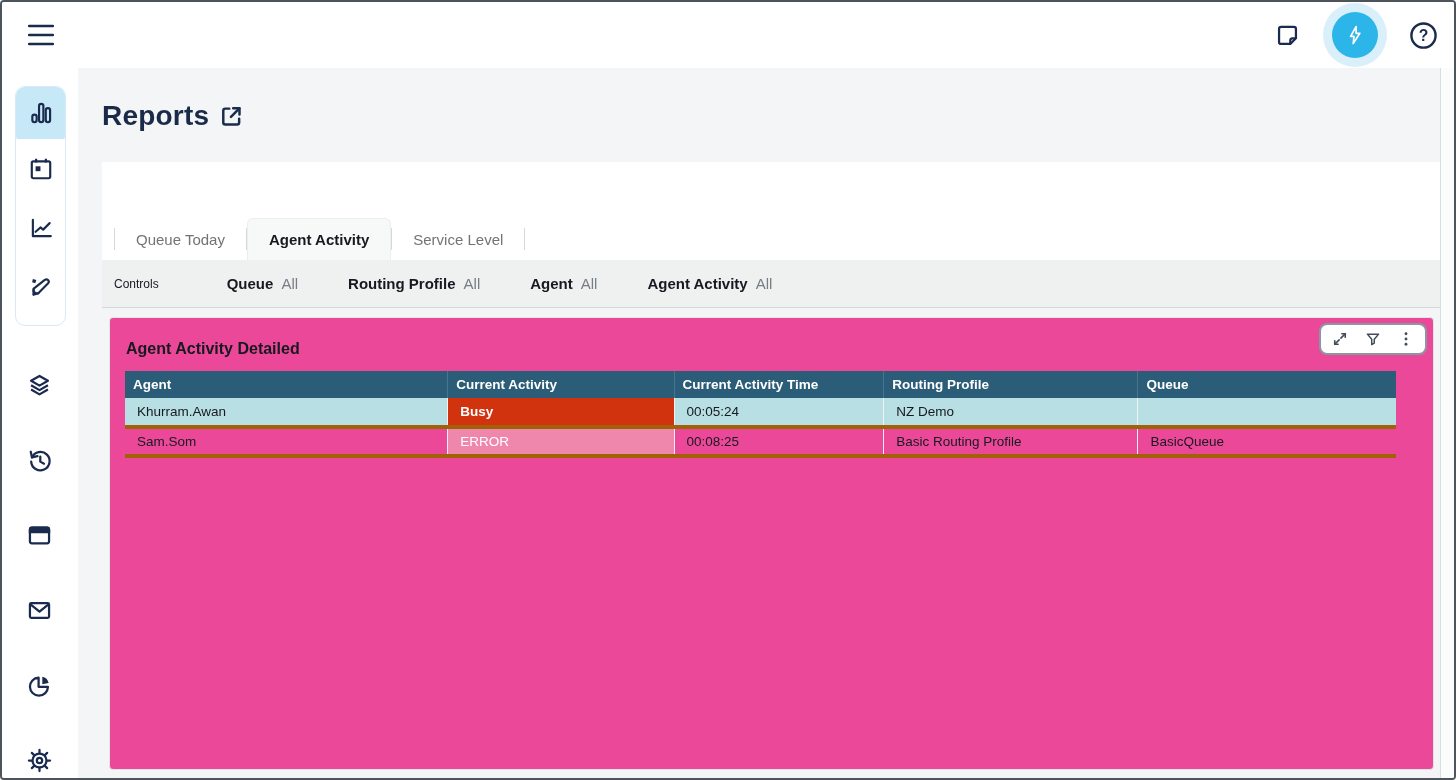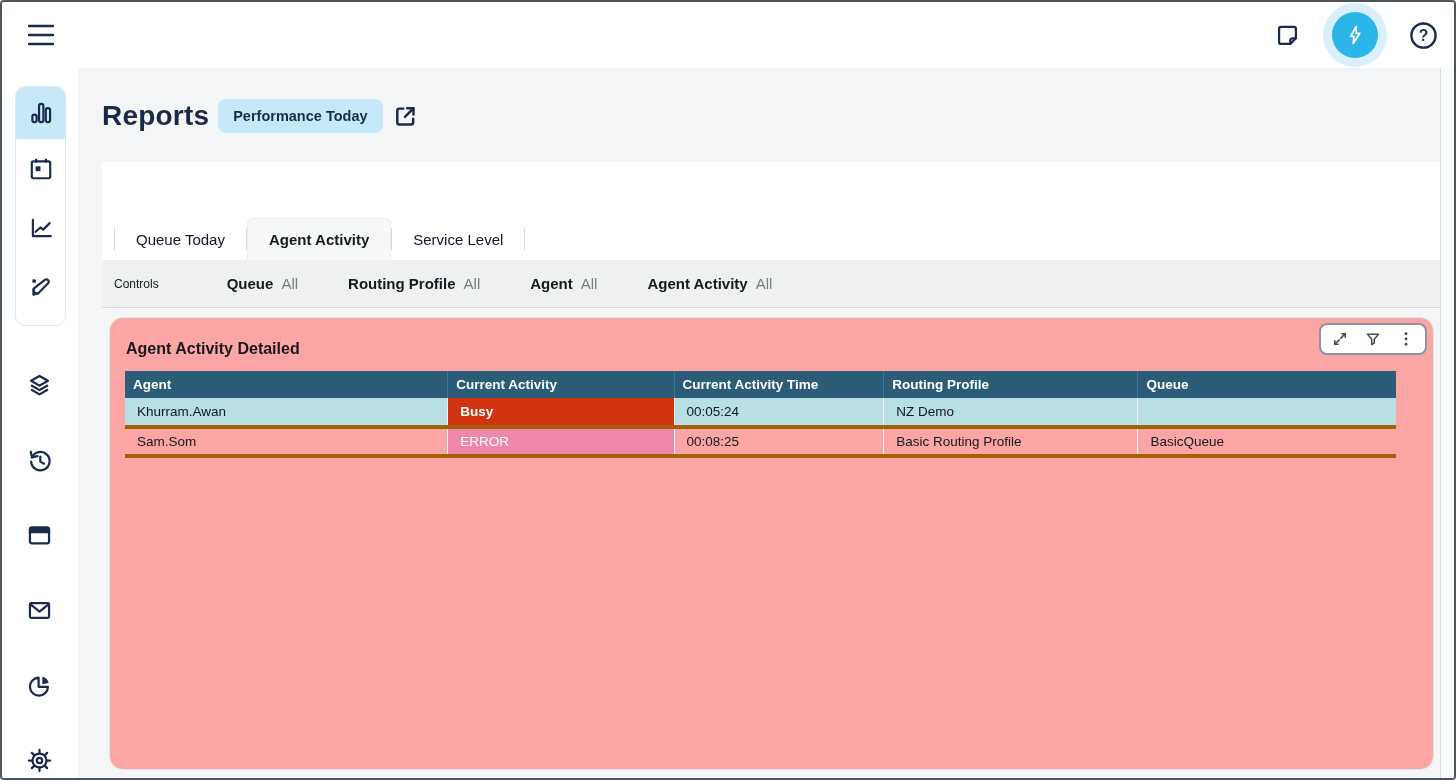--- a/index.html
+++ b/index.html
@@ -55,21 +55,21 @@
   .badge {
     background:#c5e9f8; color:#1a2b49; font-size:14.5px; font-weight:700;
     padding:9px 15px; border-radius:8px; cursor:pointer;
   }
 
   
   .tab-band { position:absolute; left:24px; top:94px; right:14px; height:98px; background:#fff; }
   .tabs { position:absolute; left:12px; bottom:0; display:flex; align-items:flex-end; height:42px; }
   .tab {
     height:42px; display:flex; align-items:center; padding:0 21px;
-    font-size:15px; color:#0f172a; cursor:pointer; white-space:nowrap;
+    font-size:15px; color:#737373; cursor:pointer; white-space:nowrap;
   }
   .tab.active {
     background:#f7f8f8; color:#16191f; font-weight:700;
     border-radius:6px 6px 0 0; border:1px solid #ededed; border-bottom:none;
   }
   .tab-sep { width:1px; height:22px; background:#d5d9d9; align-self:center; }
 
   
   .controls {
     position:absolute; left:24px; top:192px; right:14px; height:48px;
@@ -77,21 +77,21 @@
     display:flex; align-items:center; padding-left:12px;
   }
   .controls-label { font-size:12px; color:#16191f; margin-right:68px; }
   .filter { display:flex; align-items:center; gap:8px; margin-right:50px; cursor:pointer; }
   .filter-name { font-size:15px; font-weight:700; color:#16191f; }
   .filter-value { font-size:15px; color:#767d83; }
 
   
   .card {
     position:absolute; left:31px; top:249px; right:20px; bottom:8px;
-    background:#fca5a5; border:1px solid #e2e5e7; border-radius:14px;
+    background:#ec4899; border:1px solid #e2e5e7; border-radius:4px;
   }
   .card-title { position:absolute; left:16px; top:22px; font-size:16px; font-weight:700; color:#16191f; }
   .card-toolbar {
     position:absolute; right:6px; top:5px; height:32px;
     border:2px solid #8a97a3; border-radius:8px; background:#fff;
     display:flex; align-items:center; gap:15px; padding:0 10px;
   }
   .tool-icon { display:flex; align-items:center; justify-content:center; cursor:pointer; }
 
   
@@ -227,21 +227,20 @@
         </svg>
       </div>
     </div>
   </div>
 
   <div class="main">
     <div class="scroll-strip"></div>
 
     <div class="page-header">
       <div class="page-title">Reports</div>
-      <div class="badge">Performance Today</div>
       <div class="icon-btn">
         <svg width="27" height="27" viewBox="0 0 24 24" fill="none" stroke="#1b2b4e" stroke-width="2.2" stroke-linecap="round" stroke-linejoin="round">
           <path d="M10 5 H6.5 A1.8 1.8 0 0 0 4.7 6.8 v10.5 A1.8 1.8 0 0 0 6.5 19.1 h10.5 A1.8 1.8 0 0 0 18.8 17.3 V14"></path>
           <polyline points="13.5,4.7 19.1,4.7 19.1,10.3"></polyline>
           <line x1="19" y1="4.8" x2="11.5" y2="12.3"></line>
         </svg>
       </div>
     </div>
 
     <div class="tab-band">

